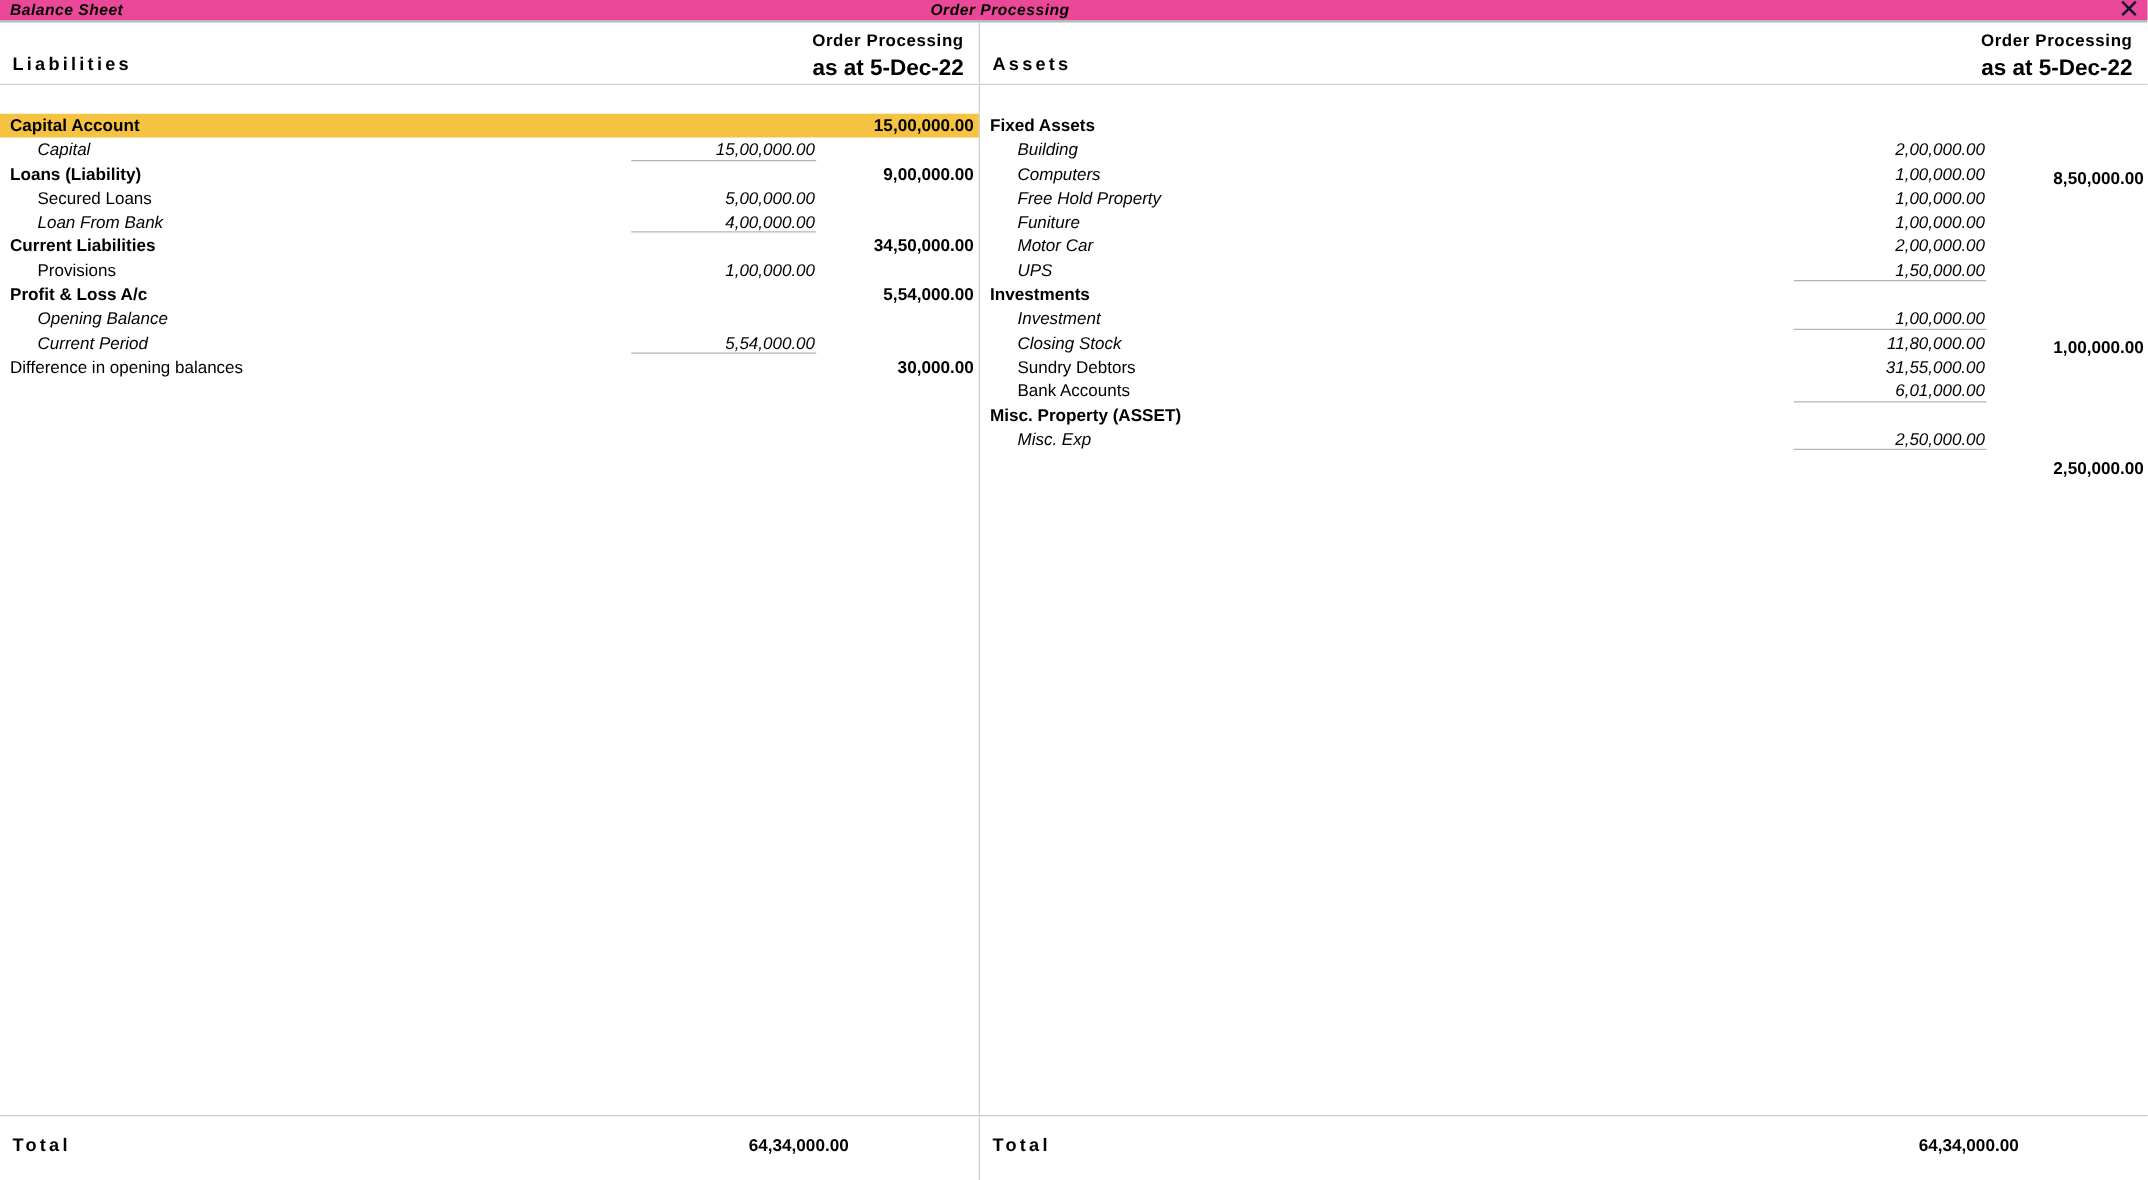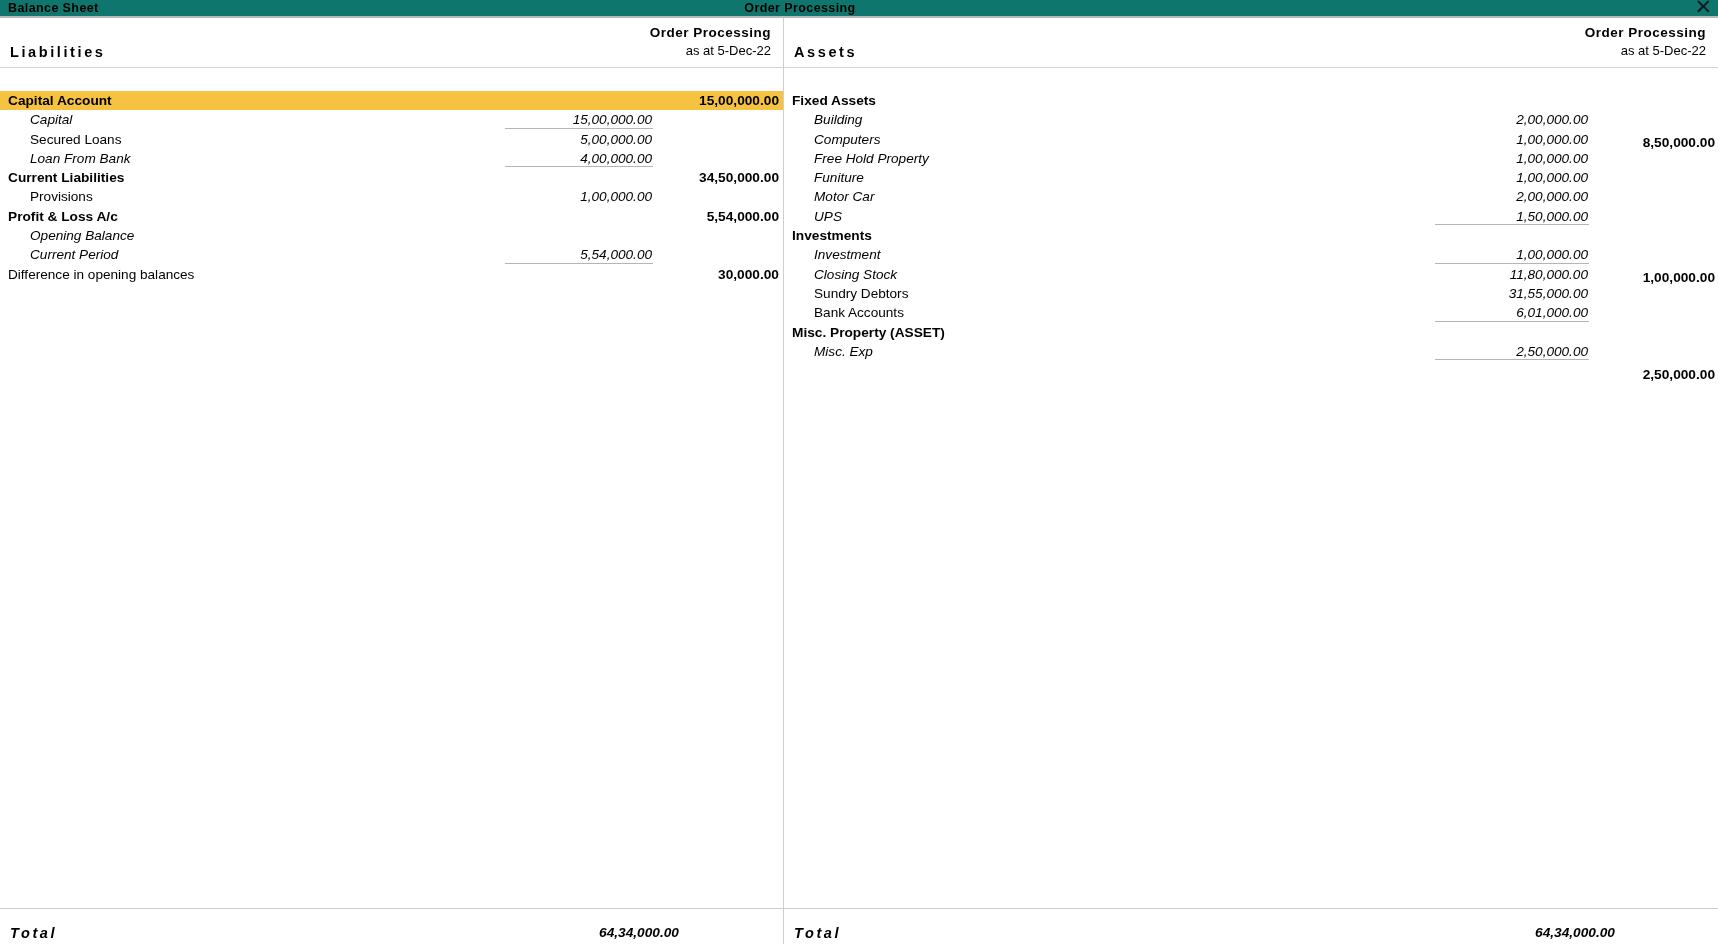--- a/index.html
+++ b/index.html
@@ -13,23 +13,24 @@
     font-family: "Liberation Sans", sans-serif;
     color: #000000;
     overflow: hidden;
   }
 
   
   #titlebar {
     position: absolute;
     left: 0; top: 0;
     width: 1718px; height: 16px;
-    background: #0f766e;
+    background: #ec4899;
     display: flex;
     align-items: center;
+    font-style: italic;
   }
   #titlebar .tb-left {
     position: absolute;
     left: 8px;
     font-size: 12.5px;
     font-weight: bold;
     letter-spacing: 0.4px;
     white-space: nowrap;
   }
   #titlebar .tb-center {
@@ -93,22 +94,22 @@
     text-align: right;
     line-height: 1.35;
   }
   .pane-head .co-name {
     font-size: 13.5px;
     font-weight: bold;
     letter-spacing: 0.5px;
     white-space: nowrap;
   }
   .pane-head .co-date {
-    font-size: 13px;
-    font-weight: normal;
+    font-size: 18px;
+    font-weight: bold;
     white-space: nowrap;
   }
 
   
   .pane-body {
     position: relative;
     height: 790px;
     padding-top: 23px;
     box-sizing: border-box;
   }
@@ -166,25 +167,24 @@
 
   .row.hl {
     background: #f5c242;
   }
   .row.hl > .label,
   .row.hl > .amt-tot { z-index: 2; }
 
   
   .pane-foot {
     position: absolute;
-    left: 0; right: 0; bottom: 0;
+    left: 0; right: 0; bottom: 16px;
     height: 36px;
     border-top: 1px solid #cccccc;
     box-sizing: border-box;
-    font-style: italic;
   }
   .pane-foot .tlabel {
     position: absolute;
     left: 10px;
     top: 16px;
     font-size: 14.5px;
     font-weight: bold;
     letter-spacing: 2.6px;
   }
   .pane-foot .tamt {
@@ -218,20 +218,24 @@
     </div>
     <div class="pane-body" id="left-body">
         <div class="row group hl">
           <span class="label">Capital Account</span>
           <span class="amt-tot">15,00,000.00</span>
         </div>
         <div class="row item ruled">
           <span class="label it">Capital</span>
           <span class="amt-sub">15,00,000.00</span>
         </div>
+        <div class="row group">
+          <span class="label">Loans (Liability)</span>
+          <span class="amt-tot">9,00,000.00</span>
+        </div>
         <div class="row item">
           <span class="label">Secured Loans</span>
           <span class="amt-sub">5,00,000.00</span>
         </div>
         <div class="row item ruled">
           <span class="label it">Loan From Bank</span>
           <span class="amt-sub">4,00,000.00</span>
         </div>
         <div class="row group">
           <span class="label">Current Liabilities</span>

